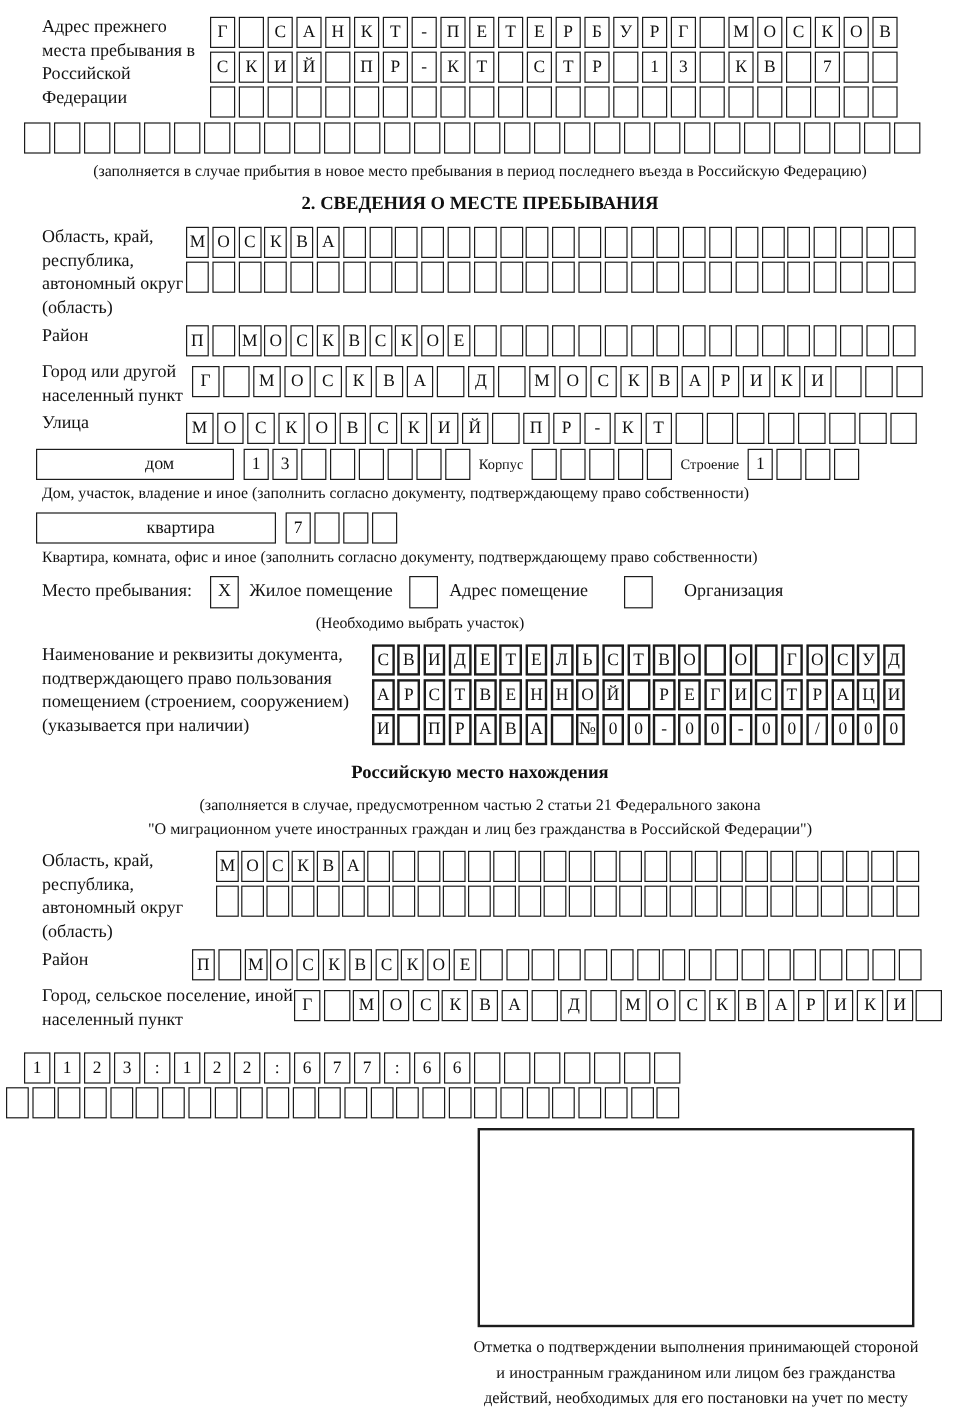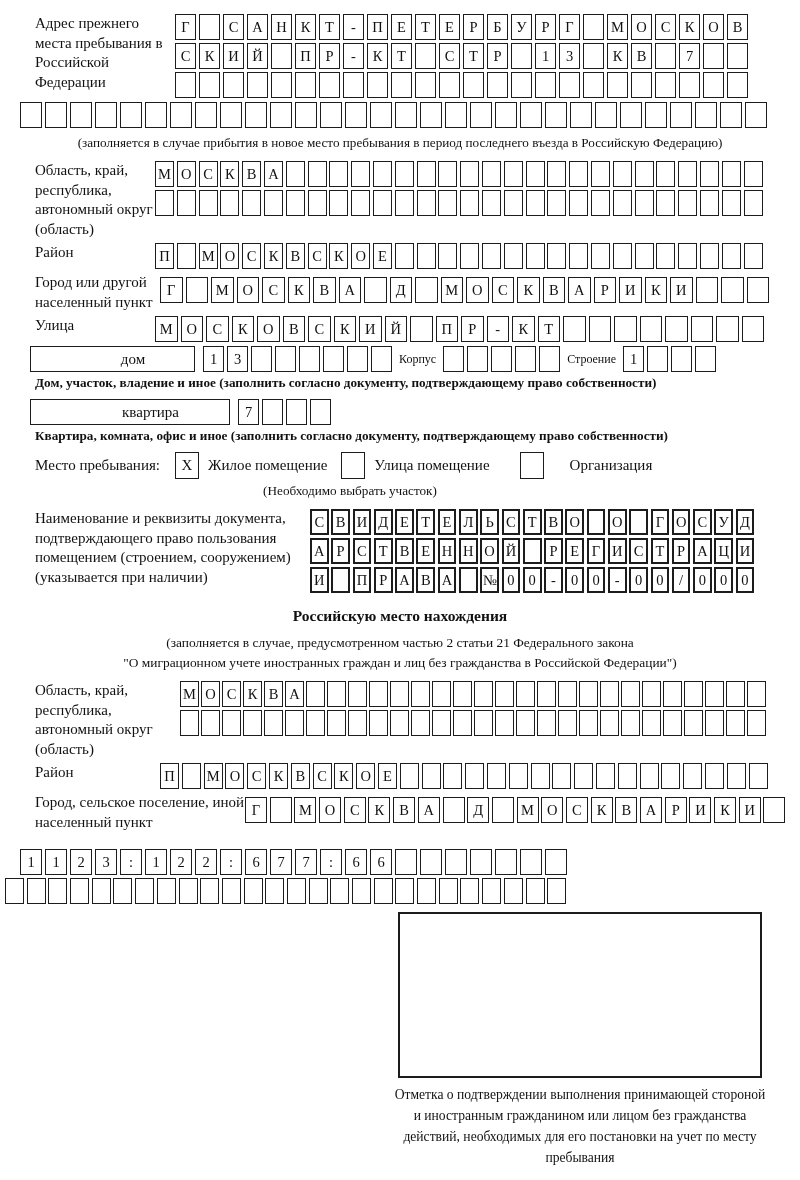--- a/index.html
+++ b/index.html
@@ -19,21 +19,21 @@
   .cells{display:flex;gap:var(--g,3px);flex:0 0 auto;}
   .cell{
     box-sizing:border-box;flex:0 0 auto;width:var(--cw,21px);height:26px;
     border:1.5px solid #1c1c1c;display:flex;align-items:center;justify-content:center;
     font-size:14.5px;line-height:1;background:#fff;
   }
   .thick .cell{border-width:2.2px;}
   .fullrow{margin-top:4px;}
 
   .caption-center{text-align:center;font-size:13.2px;margin:7px 0 10px 0;}
-  .caption-left{font-size:13.2px;margin:3px 0 8px 15px;font-weight:bold;}
+  .caption-left{font-size:13.2px;margin:3px 0 8px 15px;}
   .sec-title{text-align:center;font-weight:bold;font-size:15.5px;margin:4px 0 10px 0;}
 
   .labelbox{
     box-sizing:border-box;height:26px;border:1.5px solid #1c1c1c;
     display:flex;align-items:center;justify-content:center;font-size:15px;flex:0 0 auto;padding-left:41px;
   }
   .dom-row,.kv-row{display:flex;align-items:flex-start;margin:2px 0 2px 10px;}
   .inline-label{font-size:12px;line-height:26px;margin:0 7px;flex:0 0 auto;}
   .gap8{margin-left:8px;}
 
@@ -177,20 +177,21 @@
       <div class="cell"></div>
       <div class="cell"></div>
       <div class="cell"></div>
       <div class="cell"></div>
       <div class="cell"></div>
       <div class="cell"></div>
       <div class="cell"></div>
     </div>
   <div class="caption-center">(заполняется в случае прибытия в новое место пребывания в период последнего въезда в Российскую Федерацию)</div>
 
+  <div class="sec-title">2. СВЕДЕНИЯ О МЕСТЕ ПРЕБЫВАНИЯ</div>
 
   <div class="field">
     <div class="label lw135">Область, край, республика, автономный округ (область)</div>
     <div class="rows">
       <div class="cells" style="--cw:19px;--g:2.8px">
           <div class="cell">М</div>
           <div class="cell">О</div>
           <div class="cell">С</div>
           <div class="cell">К</div>
           <div class="cell">В</div>
@@ -384,21 +385,21 @@
         <div class="cell"></div>
       </div>
   </div>
   <div class="caption-left">Квартира, комната, офис и иное (заполнить согласно документу, подтверждающему право собственности)</div>
 
   <div class="mesto-row">
     <div class="mesto-label">Место пребывания:</div>
     <div class="checkbox">X</div>
     <div class="opt-label">Жилое помещение</div>
     <div class="checkbox ml14"></div>
-    <div class="opt-label">Улица помещение</div>
+    <div class="opt-label">Адрес помещение</div>
     <div class="checkbox ml30"></div>
     <div class="opt-label ml26" style="margin-left:26px">Организация</div>
   </div>
   <div class="mesto-note">(Необходимо выбрать участок)</div>
 
   <div class="field">
     <div class="label lw270">Наименование и реквизиты документа, подтверждающего право пользования помещением (строением, сооружением) (указывается при наличии)</div>
     <div class="rows thick">
       <div class="cells" style="--cw:18.7px;--g:2.6px">
           <div class="cell">С</div>

